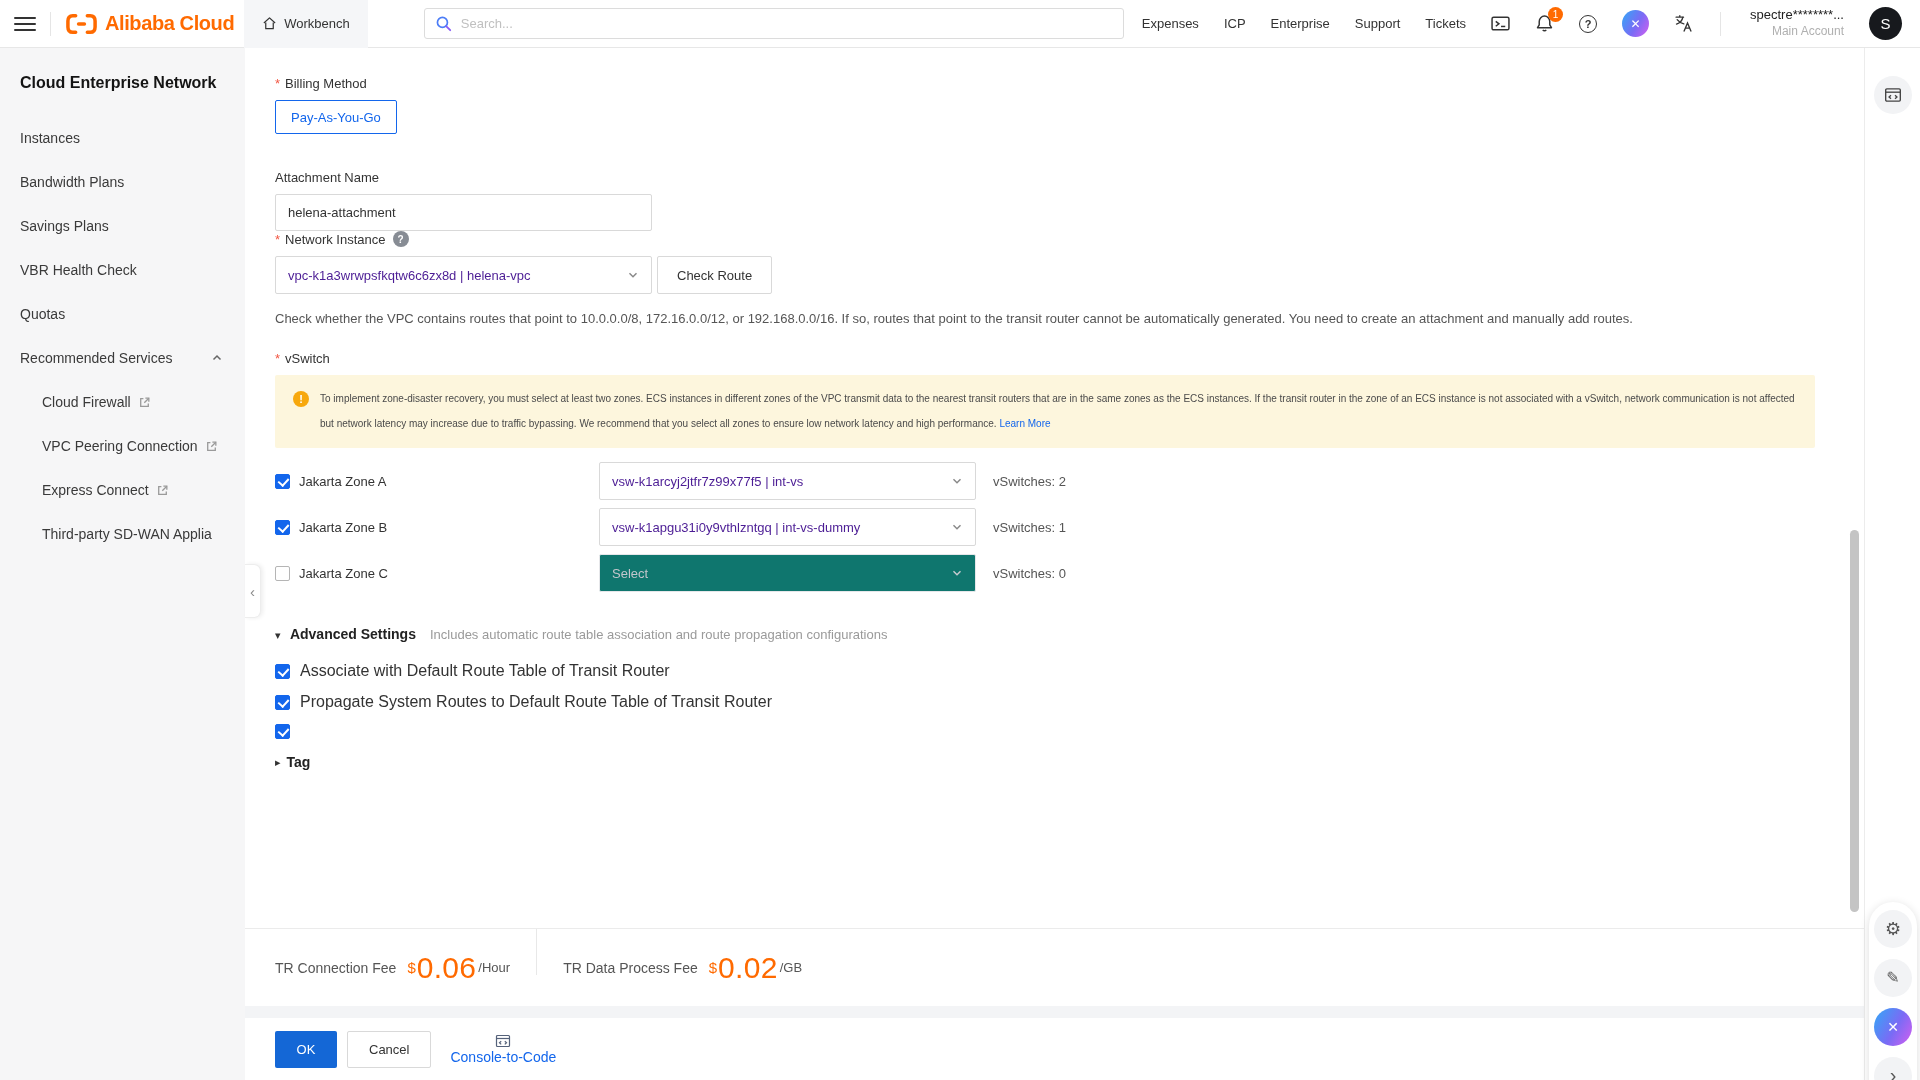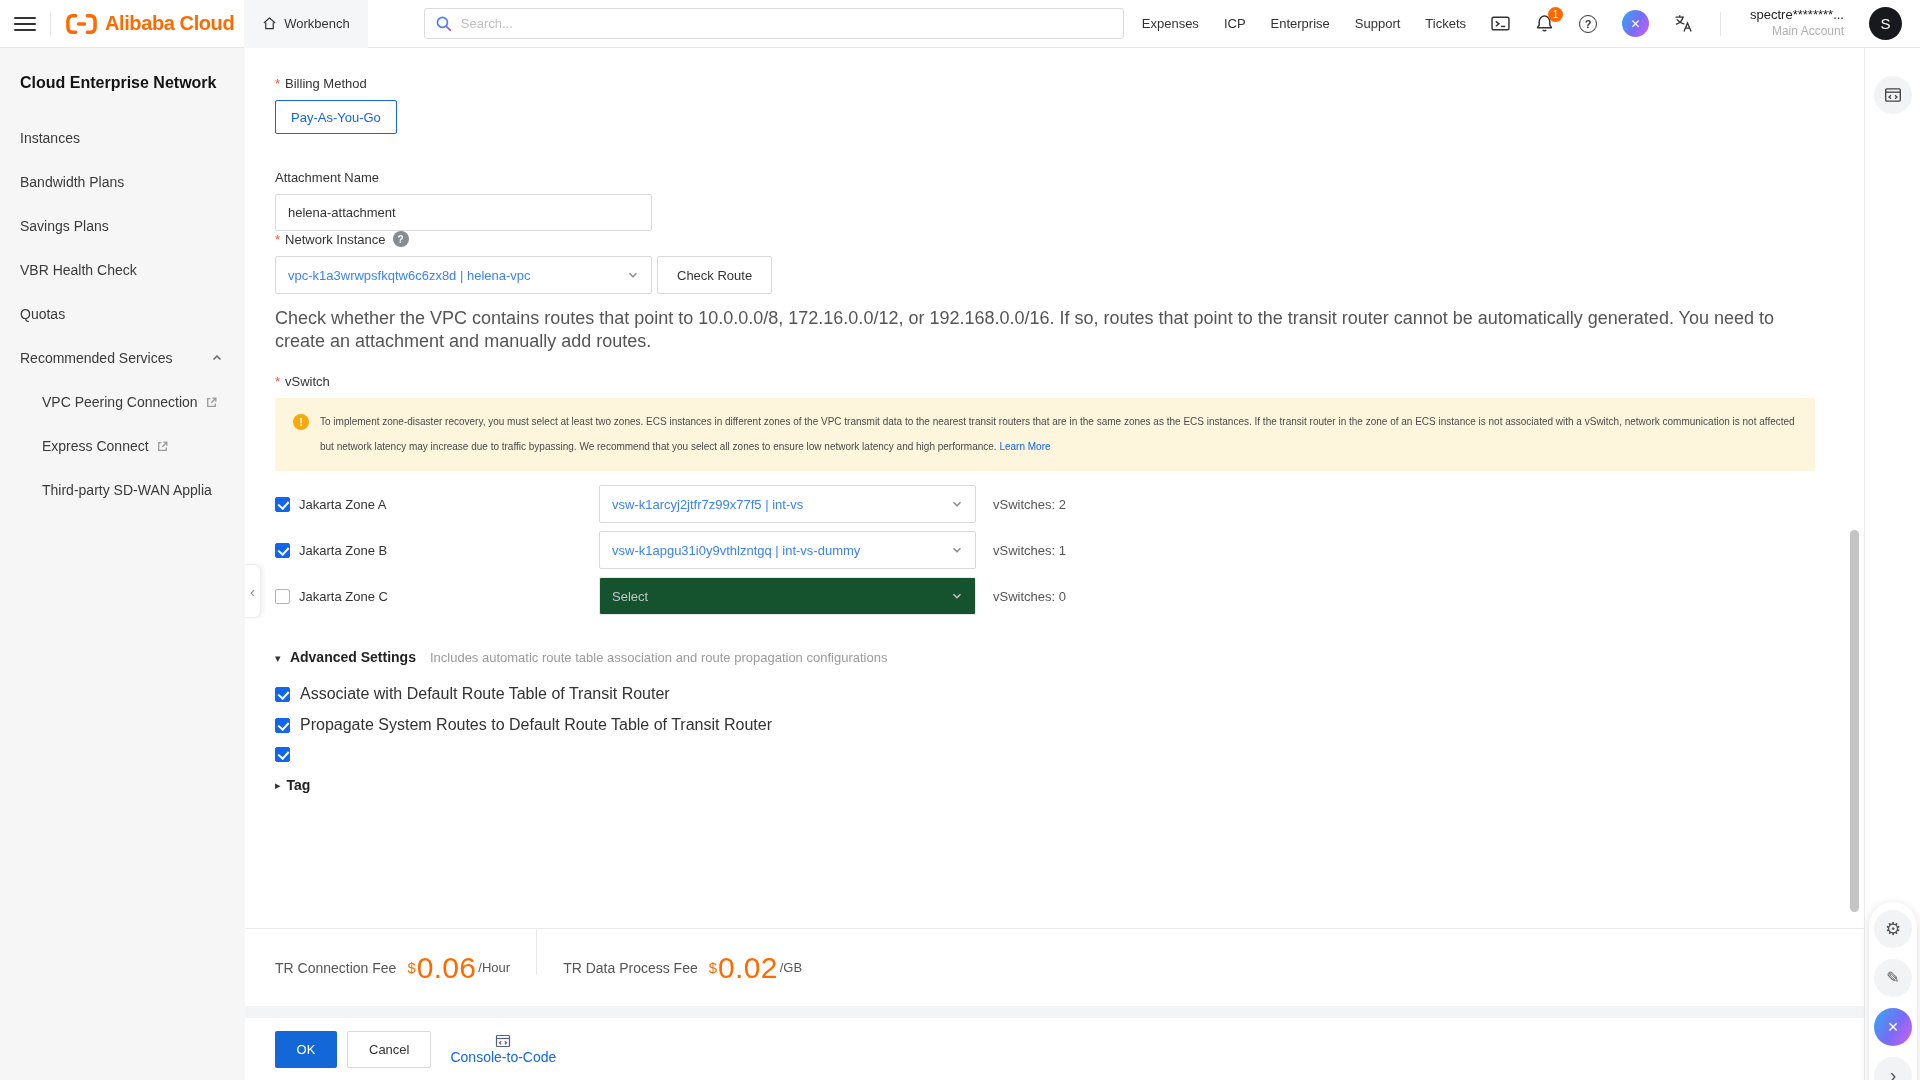--- a/index.html
+++ b/index.html
@@ -42,24 +42,24 @@
   
   .flabel { font-size:13px; color:#333; margin-bottom:9px; display:flex; align-items:center; gap:7px; }
   .flabel.req::before { content:"*"; color:#f25643; font-size:13px; margin-right:-2px; }
   .q-circle { width:16px; height:16px; border-radius:50%; background:#878c94; color:#fff; font-size:10px; font-weight:bold; display:inline-flex; align-items:center; justify-content:center; cursor:pointer; }
 
   .payg { display:inline-block; height:34px; padding:0 15px; border:1px solid #1366ec; color:#1366ec; background:#fff; font-size:13px; border-radius:2px; margin-bottom:36px; cursor:pointer; font-family:inherit; }
   .text-input { width:377px; height:37px; border:1px solid #d9d9d9; border-radius:2px; padding:0 12px; font-size:13px; color:#333; outline:none; font-family:inherit; }
   .help-text { font-size:13px; color:#9b9b9b; margin:8px 0 33px; }
 
   .control-row { display:flex; align-items:center; }
-  .select { width:377px; height:38px; border:1px solid #d9d9d9; border-radius:2px; display:flex; align-items:center; justify-content:space-between; padding:0 12px; font-size:13px; color:#3b82f6; background:#fff; cursor:pointer; }
-  .select.disabled { background:#14532d; border-color:#e6e7ea; color:#c3c6cc; cursor:default; }
+  .select { width:377px; height:38px; border:1px solid #d9d9d9; border-radius:2px; display:flex; align-items:center; justify-content:space-between; padding:0 12px; font-size:13px; color:#4c1d95; background:#fff; cursor:pointer; }
+  .select.disabled { background:#0f766e; border-color:#e6e7ea; color:#c3c6cc; cursor:default; }
   .btn-light { height:38px; padding:0 19px; background:#fff; border:1px solid #d9d9d9; border-radius:2px; font-size:13px; color:#333; margin-left:5px; cursor:pointer; font-family:inherit; }
-  .note { font-size:18px; color:#555; line-height:23px; margin:13px 0 21px; max-width:1545px; }
+  .note { font-size:13px; color:#555; line-height:23px; margin:13px 0 21px; max-width:1545px; }
 
   .warning { background:#fdf6dd; border-radius:2px; padding:11px 18px 12px; display:flex; gap:11px; margin-bottom:10px; max-width:1540px; }
   .warn-icon { width:16px; height:16px; border-radius:50%; background:#f7a80d; color:#fff; font-size:11px; font-weight:bold; display:flex; align-items:center; justify-content:center; flex-shrink:0; margin-top:5px; }
   .warning p { font-size:10px; color:#4a4a4a; line-height:25px; }
   .link { color:#1366ec; text-decoration:none; cursor:pointer; }
 
   .zone-row { display:flex; align-items:center; height:46px; }
   .zone-label { width:324px; display:flex; align-items:center; gap:9px; font-size:13px; color:#333; }
   .zone-count { margin-left:17px; font-size:13px; color:#555; }
 
@@ -192,20 +192,28 @@
     <div class="side-item">
         <span>Quotas</span>
       </div>
     <div class="side-item">
       <span>Recommended Services</span>
       <svg width="12" height="12" viewBox="0 0 12 12" fill="none" stroke="#666" stroke-width="1.5">
           <path d="M2.5 7.5 L6 4 L9.5 7.5"></path>
         </svg>
     </div>
     <div class="side-sub">
+      <span>Cloud Firewall</span>
+      <svg width="13" height="13" viewBox="0 0 12 12" fill="none" stroke="#9a9a9a" stroke-width="1.2">
+          <path d="M5 2.5 H2.5 V9.5 H9.5 V7"></path>
+          <path d="M6.8 2 H10 V5.2"></path>
+          <path d="M10 2 L5.8 6.2"></path>
+        </svg>
+    </div>
+    <div class="side-sub">
       <span>VPC Peering Connection</span>
       <svg width="13" height="13" viewBox="0 0 12 12" fill="none" stroke="#9a9a9a" stroke-width="1.2">
           <path d="M5 2.5 H2.5 V9.5 H9.5 V7"></path>
           <path d="M6.8 2 H10 V5.2"></path>
           <path d="M10 2 L5.8 6.2"></path>
         </svg>
     </div>
     <div class="side-sub">
       <span>Express Connect</span>
       <svg width="13" height="13" viewBox="0 0 12 12" fill="none" stroke="#9a9a9a" stroke-width="1.2">

